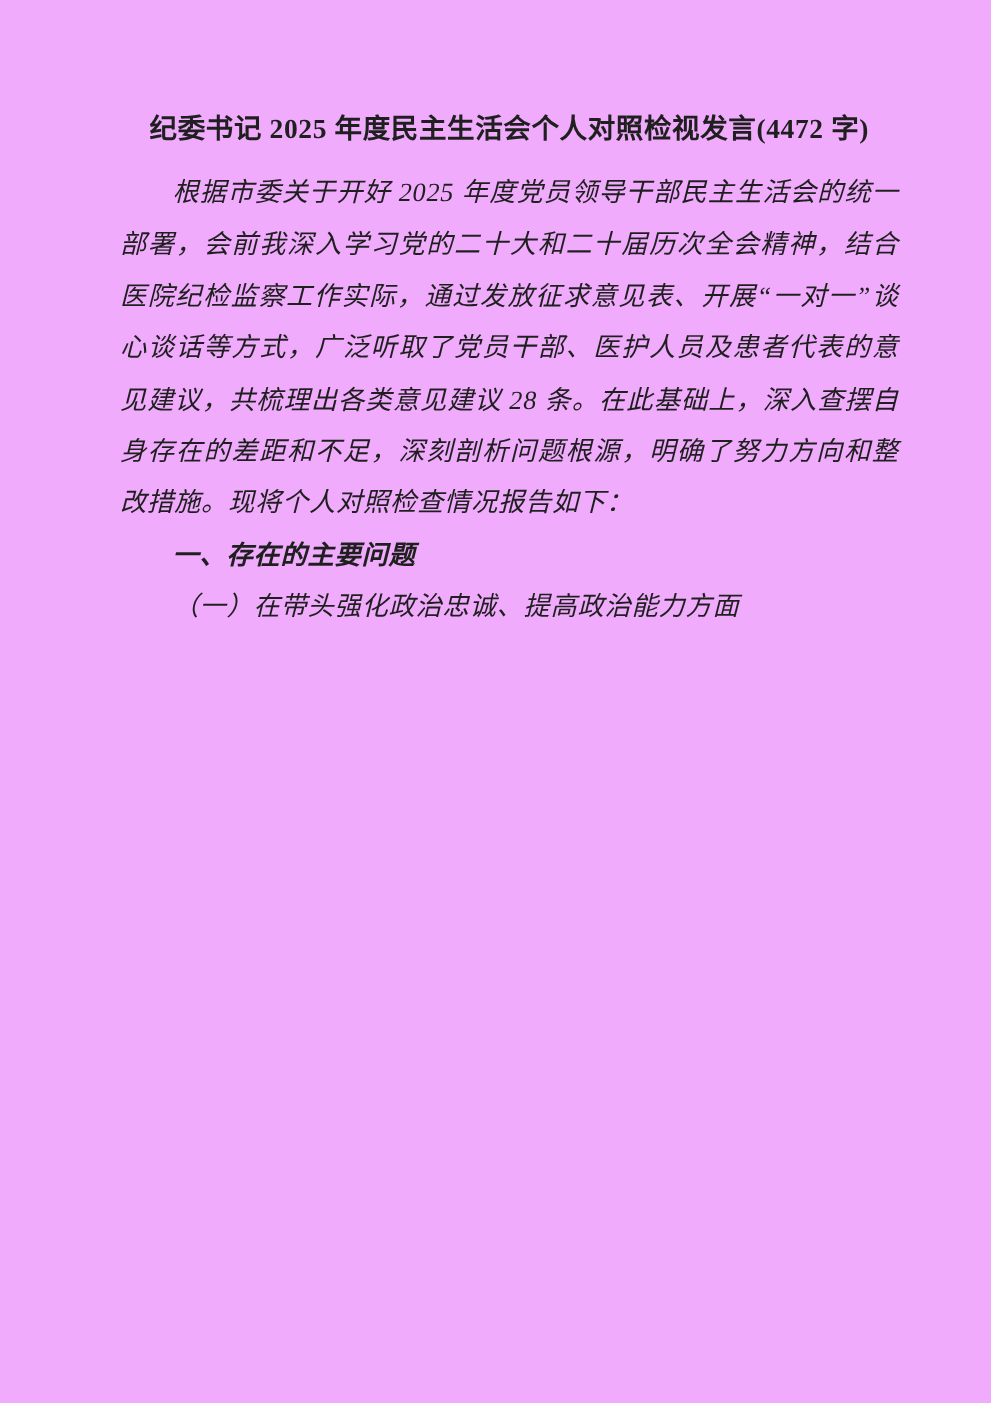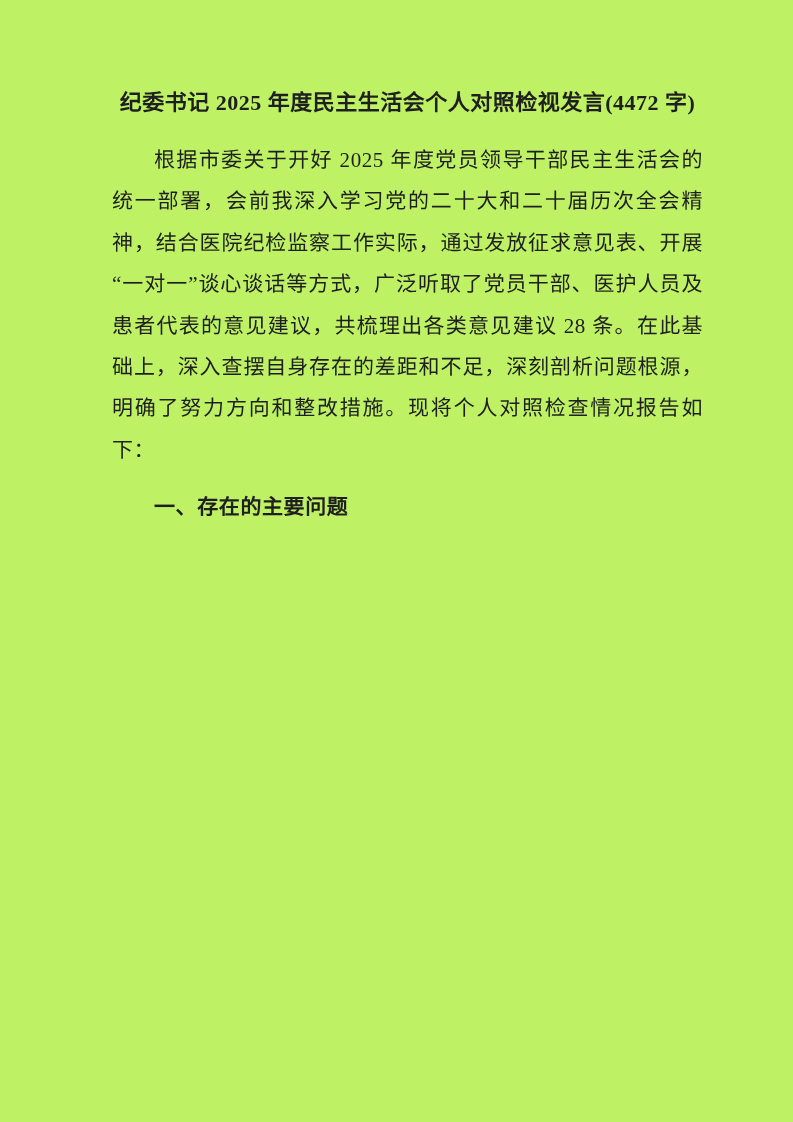--- a/index.html
+++ b/index.html
@@ -5,59 +5,61 @@
   html, body {
     margin: 0;
     padding: 0;
     background: #ffffff;
   }
   .page {
     position: relative;
     width: 793px;
     height: 1122px;
     margin: 0 auto;
-    background: #bef264;
+    background: #f0abfc;
     box-sizing: border-box;
     padding: 82px 74px 0 96px;
     overflow: hidden;
     font-family: "Liberation Serif", "DejaVu Serif", serif;
     font-size: 21px;
     line-height: 41.4px;
     color: #1f1f1f;
   }
   .doc-title {
     text-align: center;
     font-weight: bold;
     font-size: 22px;
     letter-spacing: 0.5px;
     margin: 0 0 10px 0;
     line-height: 42px;
     white-space: nowrap;
   }
   .para {
-    margin: 16px;
+    margin: 0;
     text-indent: 2em;
     text-align: justify;
     text-justify: inter-character;
     letter-spacing: 0.6px;
     word-break: break-all;
+    font-style: italic;
   }
   .heading-1 {
     font-weight: bold;
   }
   .heading-2 {
     font-weight: normal;
   }
 </style>
 </head>
 <body>
 
 <div class="page">
   <h1 class="doc-title">纪委书记 2025 年度民主生活会个人对照检视发言(4472 字)</h1>
 
   <p class="para">根据市委关于开好 2025 年度党员领导干部民主生活会的统一部署，会前我深入学习党的二十大和二十届历次全会精神，结合医院纪检监察工作实际，通过发放征求意见表、开展“一对一”谈心谈话等方式，广泛听取了党员干部、医护人员及患者代表的意见建议，共梳理出各类意见建议 28 条。在此基础上，深入查摆自身存在的差距和不足，深刻剖析问题根源，明确了努力方向和整改措施。现将个人对照检查情况报告如下：</p>
 
   <p class="para heading-1">一、存在的主要问题</p>
 
 
+  <p class="para heading-2">（一）在带头强化政治忠诚、提高政治能力方面</p>
 
 
 </div>
 
 </body></html>

